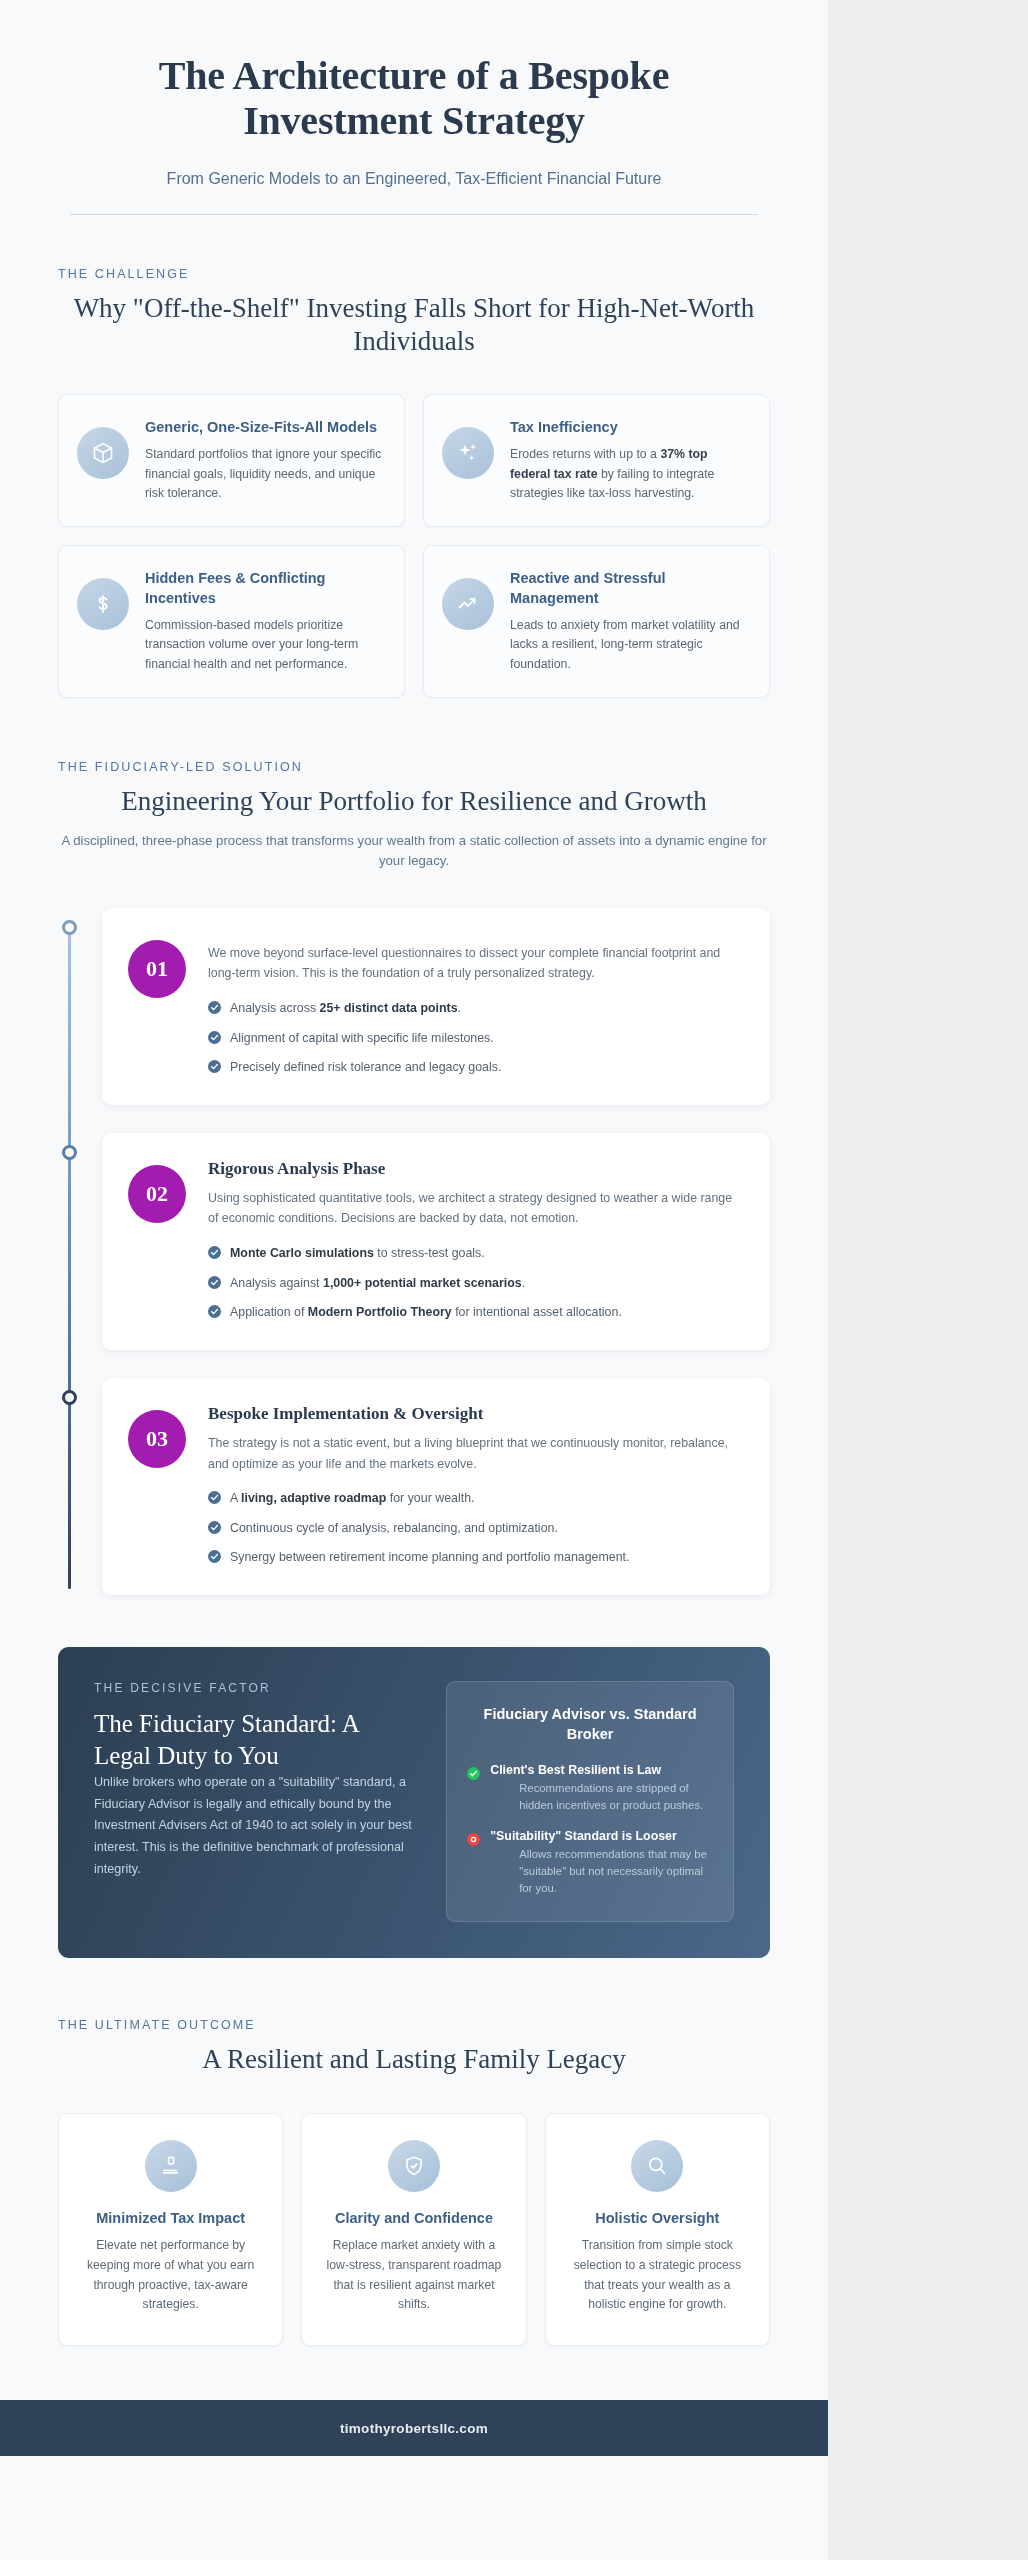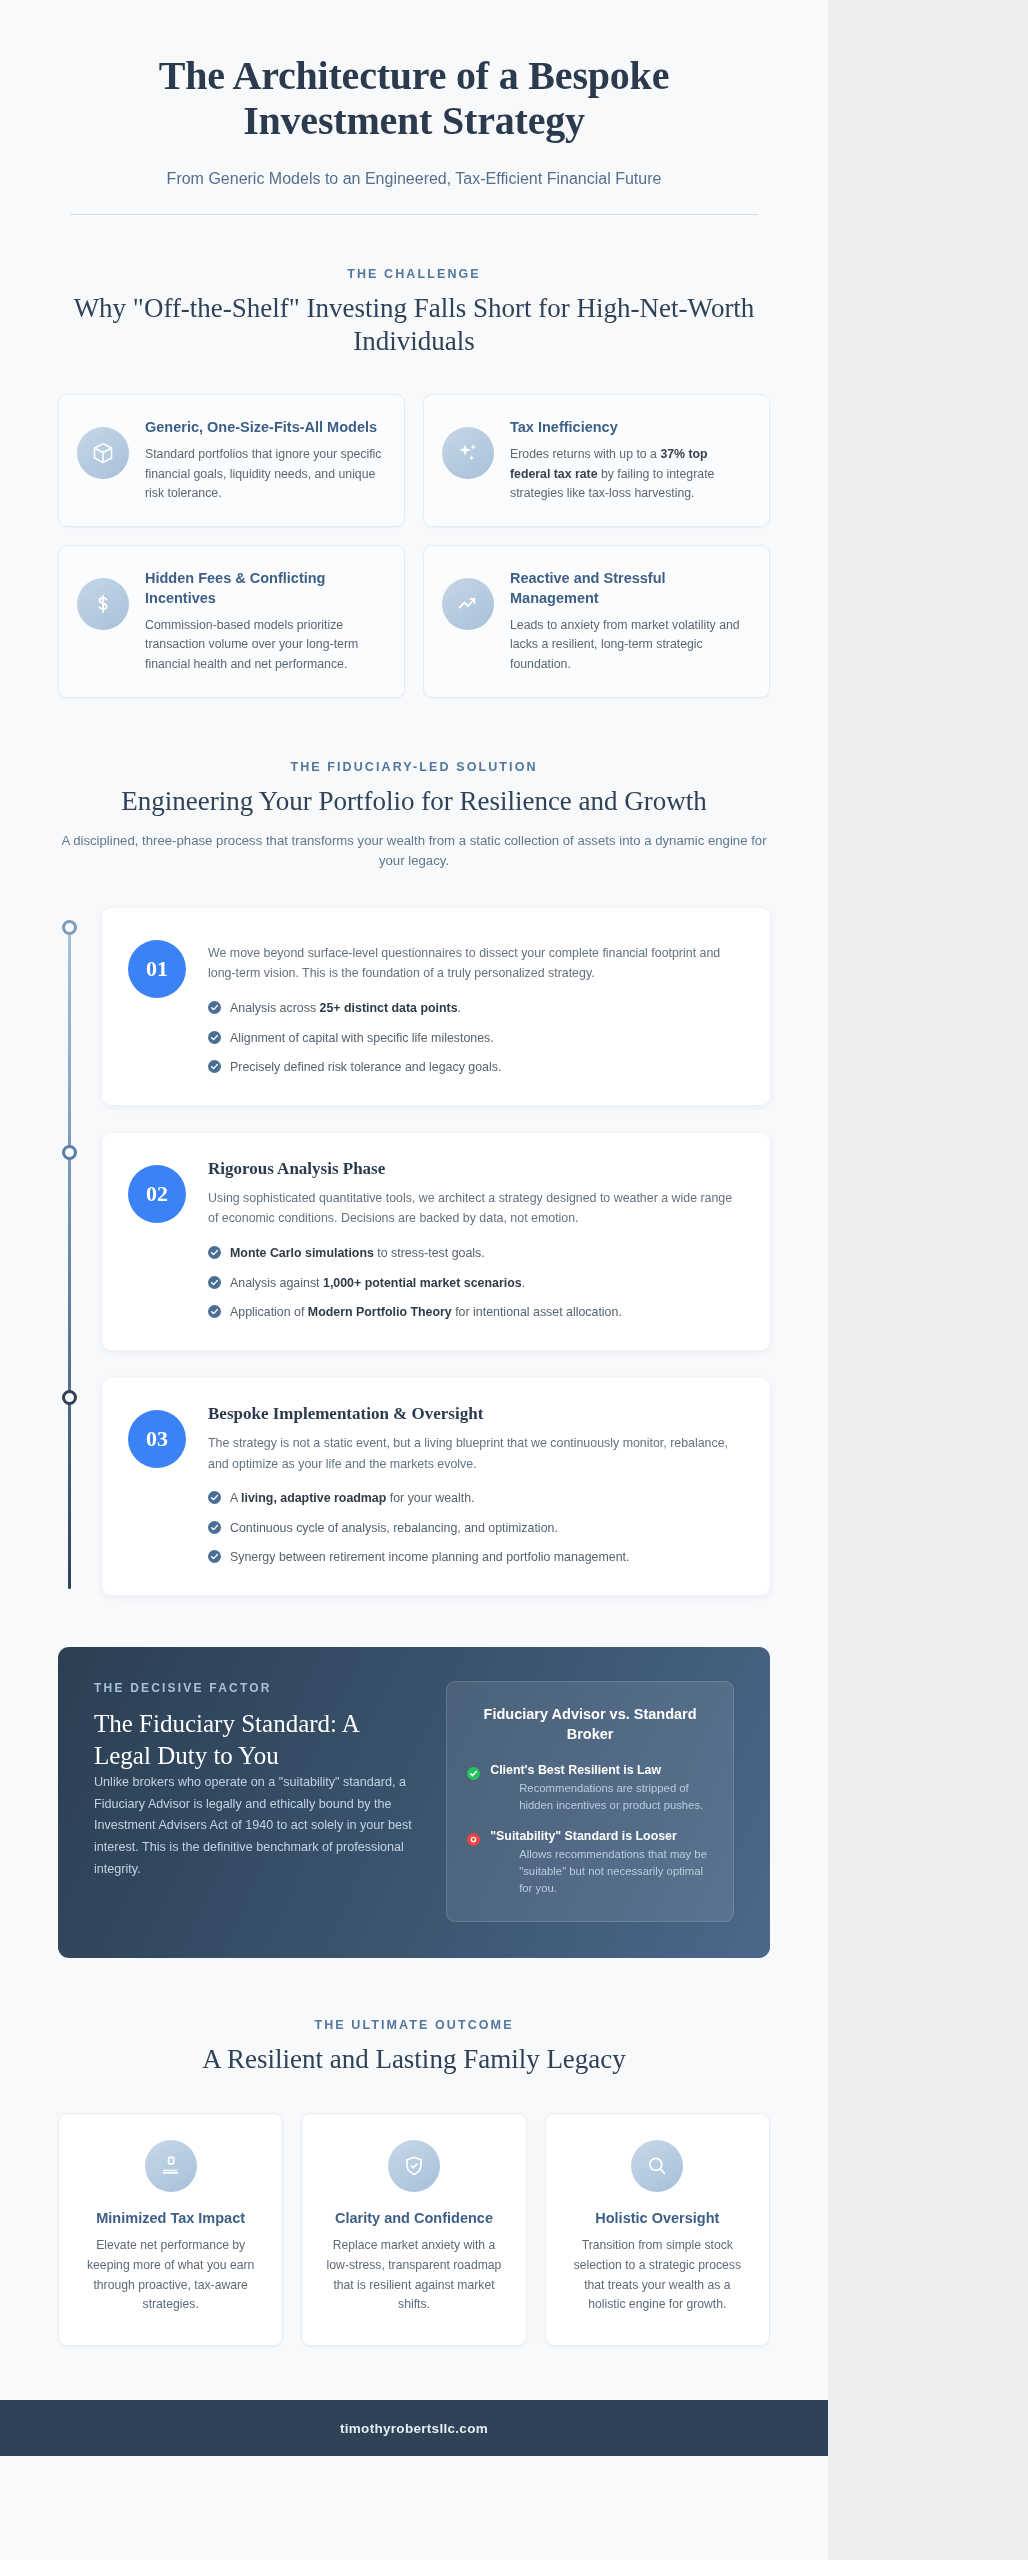--- a/index.html
+++ b/index.html
@@ -34,23 +34,23 @@
     font-family: "Liberation Sans", sans-serif;
   }
   .head-rule {
     margin: 26px 0 0 0;
     height: 1px;
     background: #d3dde6;
   }
 
   
   .eyebrow {
-    text-align: center;
+    text-align: left;
     font-size: 12.5px;
-    font-weight: bold;
+    font-weight: normal;
     letter-spacing: 2.1px;
     color: #53769c;
     text-transform: uppercase;
   }
   .sec-title {
     text-align: center;
     font-family: "Liberation Serif", serif;
     font-size: 27px;
     color: #2f4257;
     line-height: 1.25;
@@ -141,21 +141,21 @@
     border-radius: 9px;
     padding: 26px 28px 28px 26px;
     display: flex;
     gap: 22px;
     box-shadow: 0 2px 7px rgba(40,60,90,0.07);
   }
   .ph-num {
     flex: 0 0 auto;
     width: 58px; height: 58px;
     border-radius: 50%;
-    background: #3b82f6;
+    background: #a21caf;
     color: #ffffff;
     display: flex; align-items: center; justify-content: center;
     font-family: "Liberation Serif", serif;
     font-size: 22px;
     font-weight: bold;
     margin-top: 6px;
   }
   .ph-body { flex: 1 1 auto; }
   .ph-title {
     font-family: "Liberation Serif", serif;
@@ -193,21 +193,21 @@
     border-radius: 11px;
     background: linear-gradient(115deg, #2c3e52 0%, #3b5570 55%, #4b688a 100%);
     padding: 34px 36px 36px 36px;
     display: flex;
     gap: 30px;
     align-items: flex-start;
   }
   .dec-left { flex: 1 1 53%; }
   .dec-eyebrow {
     font-size: 12px;
-    font-weight: bold;
+    font-weight: normal;
     letter-spacing: 2.2px;
     color: #a9c1d8;
     text-transform: uppercase;
   }
   .dec-title {
     margin-top: 13px;
     font-family: "Liberation Serif", serif;
     font-size: 25px;
     line-height: 1.28;
     color: #ffffff;

